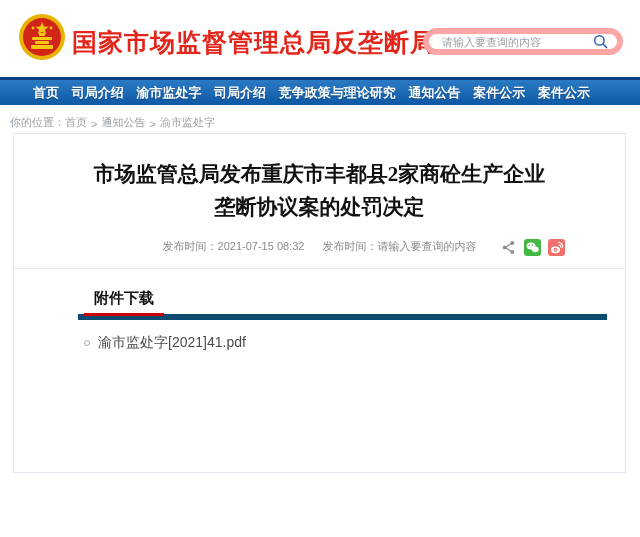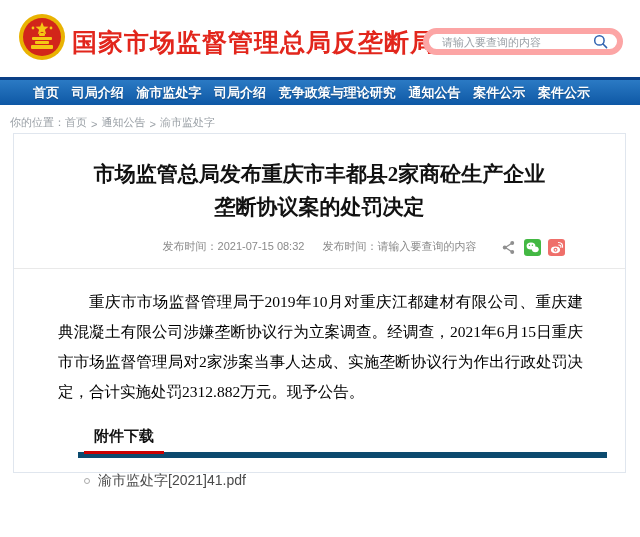--- a/index.html
+++ b/index.html
@@ -152,21 +152,20 @@
           <circle cx="7.5" cy="10.8" r="0.9" fill="#fff"></circle>
           <path d="M10.5 3.5 q4.5 0.2 4 4.6" fill="none" stroke="#fff" stroke-width="1.2" stroke-linecap="round"></path>
           <path d="M10.8 6 q2.4 0.2 2.1 2.4" fill="none" stroke="#fff" stroke-width="1.1" stroke-linecap="round"></path>
         </svg>
       </button>
     </div>
   </div>
 
   <div class="meta-divider"></div>
 
-  <p class="article-body">重庆市市场监督管理局于2019年10月对重庆江都建材有限公司、重庆建典混凝土有限公司涉嫌垄断协议行为立案调查。经调查，2021年6月15日重庆市市场监督管理局对2家涉案当事人达成、实施垄断协议行为作出行政处罚决定，合计实施处罚2312.882万元。现予公告。</p>
 
 
   <div class="attachments">
     <div class="attach-header">
       <span>附件下载</span>
     </div>
     <ul class="attach-list">
       <li>
         <span class="bullet"></span>
         <a href="#">渝市监处字[2021]41.pdf</a>

